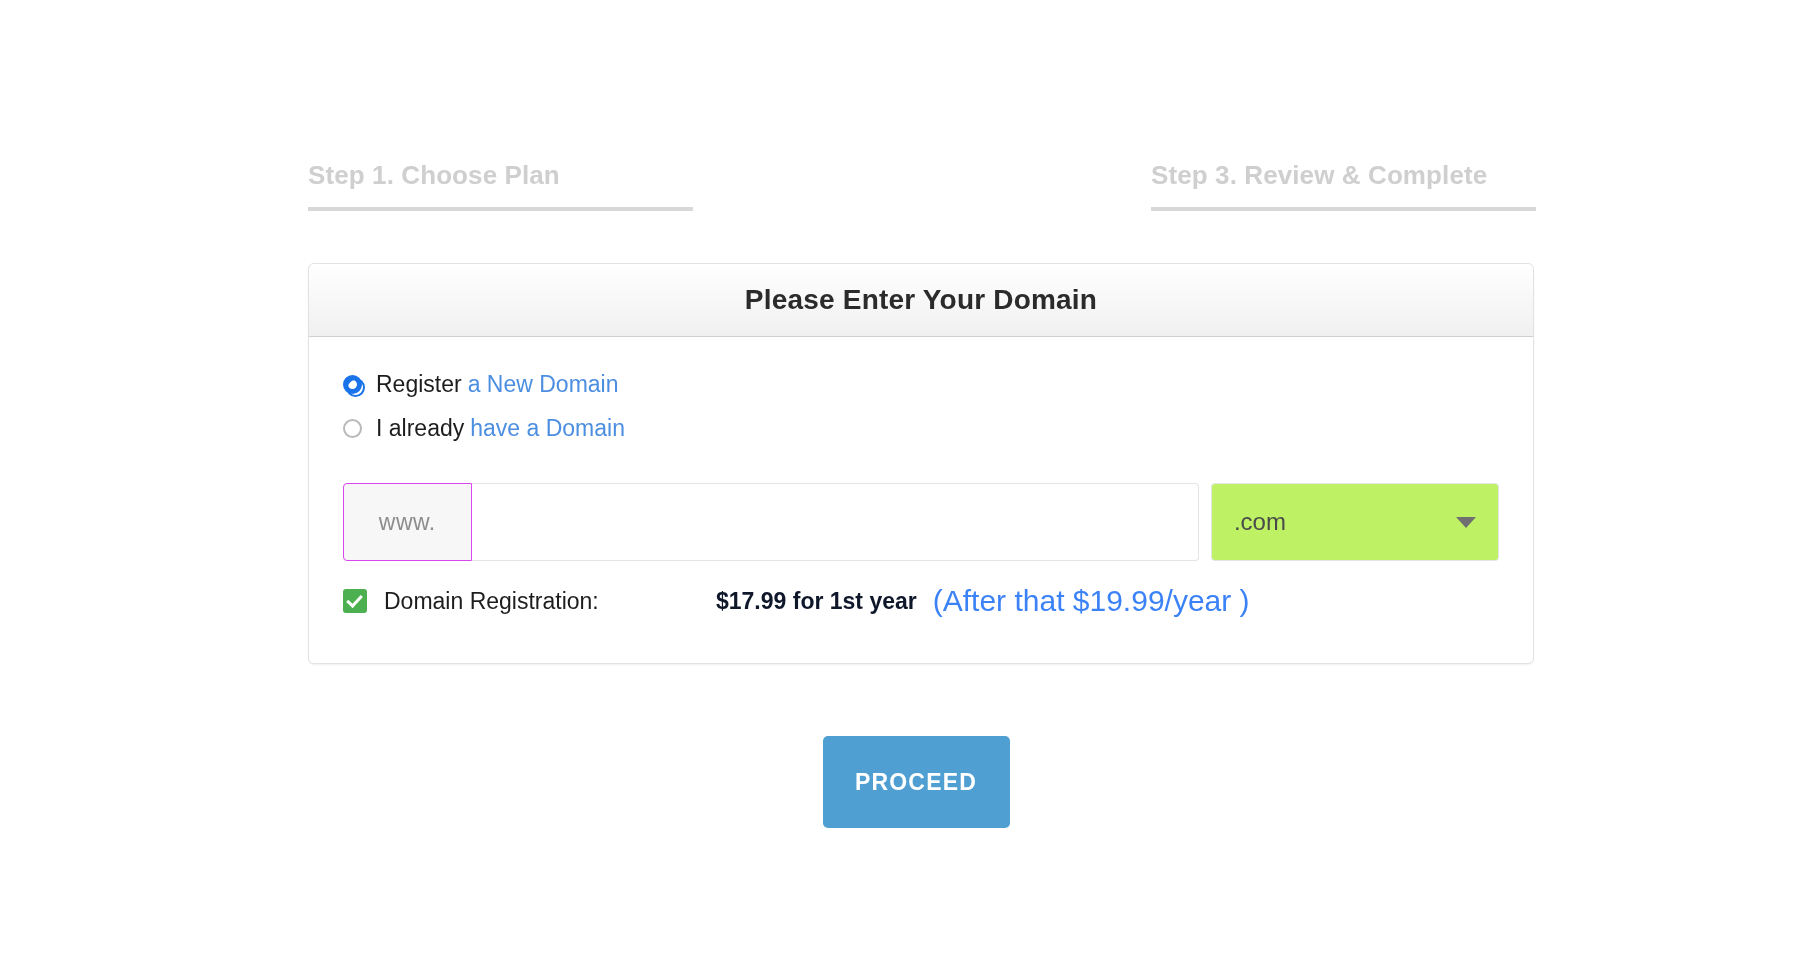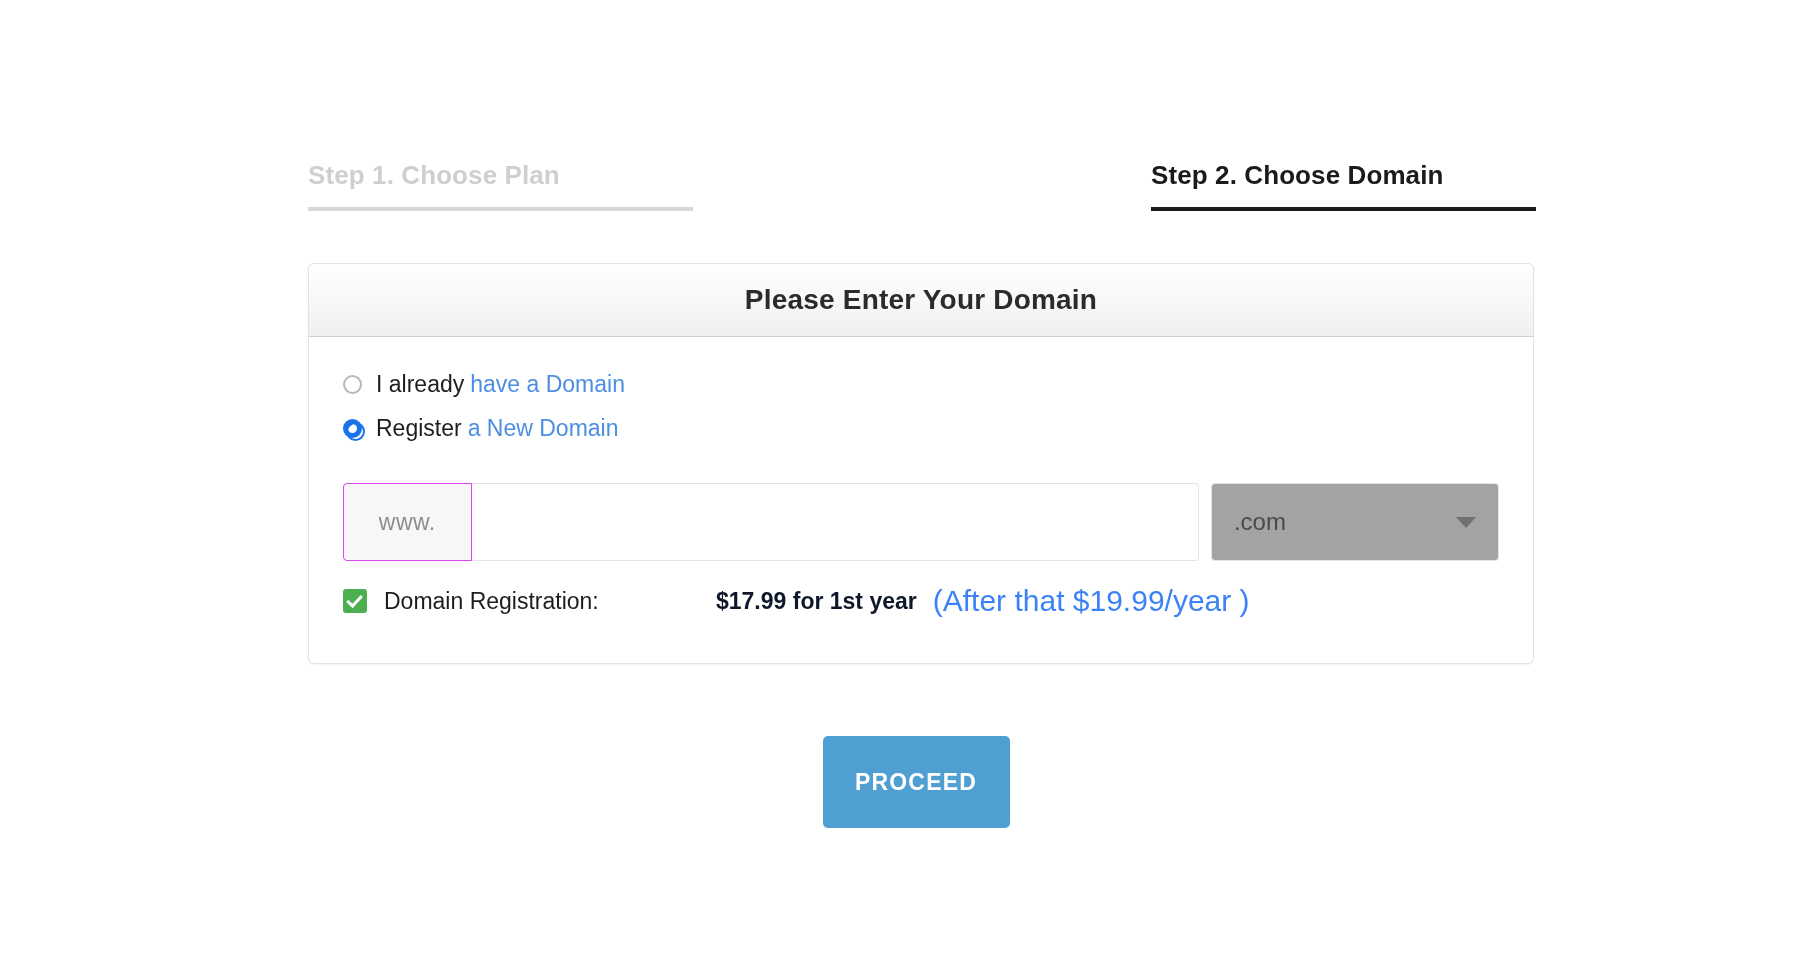--- a/index.html
+++ b/index.html
@@ -161,21 +161,21 @@
   }
   .domain-input::placeholder { color: #b4b4b4; }
 
   .tld-select {
     margin-left: 12px;
     width: 289px;
     height: 78px;
     box-sizing: border-box;
     border: 1px solid #e4e4e4;
     border-radius: 4px;
-    background: #a3a3a3;
+    background: #bef264;
     display: flex;
     align-items: center;
     justify-content: space-between;
     padding: 0 22px 0 22px;
     cursor: pointer;
   }
   .tld-value {
     font-size: 24px;
     color: #4a4a4a;
   }
@@ -258,44 +258,44 @@
 </style>
 </head>
 <body>
 
 <div class="page">
 
   <div class="steps">
     <div class="step">
       <span>Step 1. Choose Plan</span>
     </div>
-    <div class="step active">
-      <span>Step 2. Choose Domain</span>
+    <div class="step">
+      <span>Step 3. Review &amp; Complete</span>
     </div>
   </div>
 
   <div class="card">
 
     <div class="card-header">
       <div class="card-header-title">Please Enter Your Domain</div>
     </div>
 
     <div class="card-body">
+
+      <div class="radio-row">
+        <span class="radio checked"></span>
+        <span class="radio-label">
+          <span>Register</span><span class="link">a New Domain</span>
+        </span>
+      </div>
 
       <div class="radio-row">
         <span class="radio"></span>
         <span class="radio-label">
           <span>I already</span><span class="link">have a Domain</span>
-        </span>
-      </div>
-
-      <div class="radio-row">
-        <span class="radio checked"></span>
-        <span class="radio-label">
-          <span>Register</span><span class="link">a New Domain</span>
         </span>
       </div>
 
       <div class="input-group">
         <div class="prefix">www.</div>
         <input class="domain-input" type="text" value="" placeholder="" style="">
         <div class="tld-select">
           <span class="tld-value">.com</span>
           <span class="caret"></span>
         </div>

